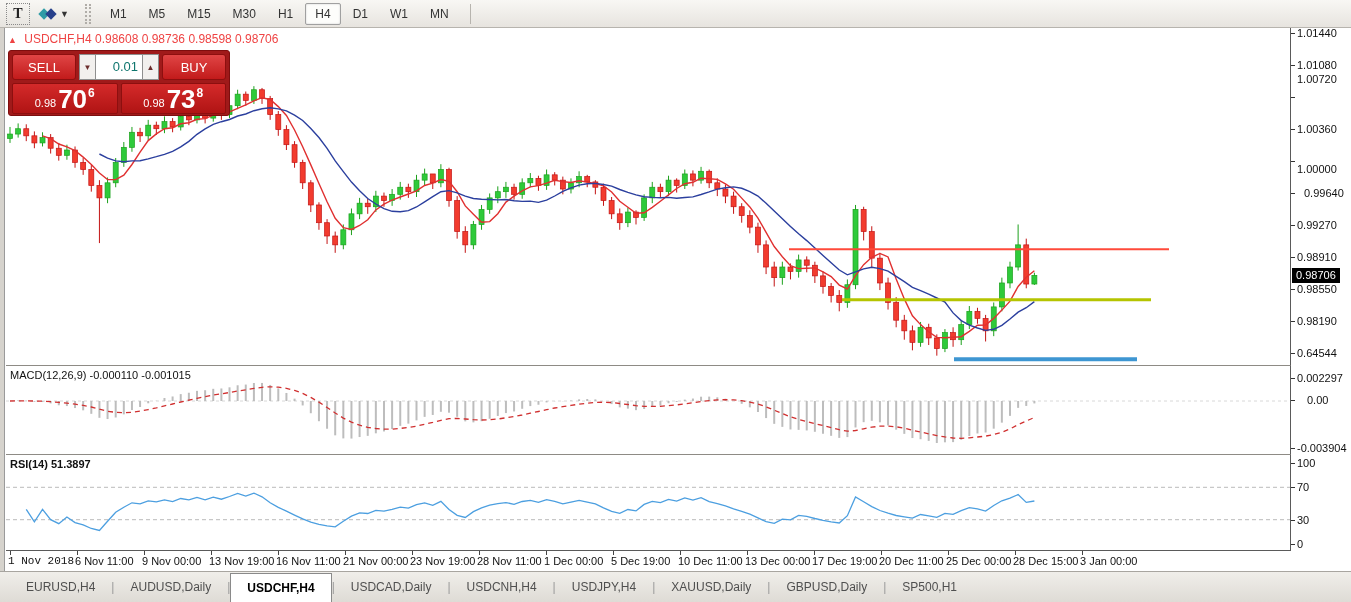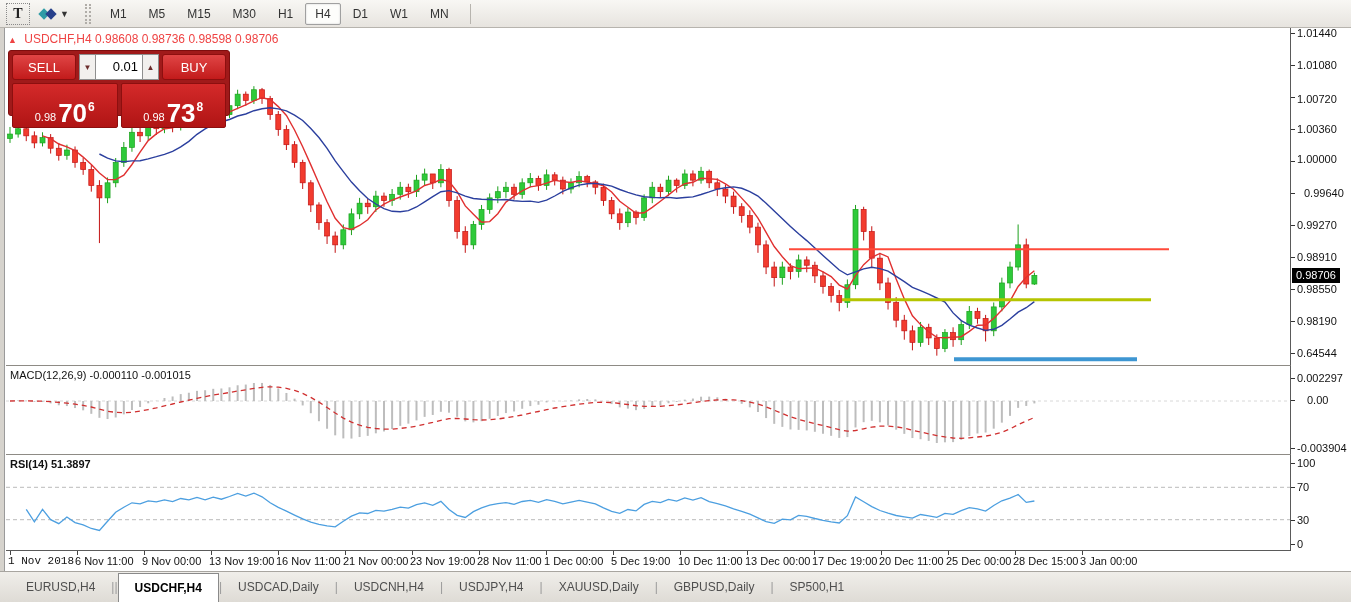--- a/index.html
+++ b/index.html
@@ -51,22 +51,22 @@
   .trade-panel { position:absolute; left:8px; top:22px; width:222px; height:66px;
                  background:#a01a1a; border:1px solid #7e0e0e; border-radius:3px; padding:3px; }
   .tp-row1 { display:flex; height:26px; gap:3px; }
   .tp-btn { flex:0 0 64px; background:linear-gradient(#e04545,#c21b1b); border:1px solid #8d0f0f;
             border-radius:3px; color:#fff; font-size:13px; display:flex; align-items:center;
             justify-content:center; cursor:default; }
   .vol-box { flex:1; display:flex; height:26px; }
   .vol-step { width:17px; background:#f2f0ee; border:1px solid #8f8f8f; color:#6b2c2c; font-size:8px;
               display:flex; align-items:center; justify-content:center; cursor:default; }
   .vol-field { flex:1; background:#fff; border-top:1px solid #8f8f8f; border-bottom:1px solid #8f8f8f;
-               font-size:13px; color:#000000; text-align:right; padding:4px 4px 0 0; }
-  .tp-row2 { display:flex; gap:3px; margin-top:3px; height:45px; }
+               font-size:13px; color:#0f766e; text-align:right; padding:4px 4px 0 0; }
+  .tp-row2 { display:flex; gap:3px; margin-top:3px; height:31px; }
   .tp-price { flex:1; background:linear-gradient(#d42a2a,#b01414); border:1px solid #8d0f0f;
               border-radius:2px; color:#fff; display:flex; align-items:flex-end;
               justify-content:center; padding-bottom:1px; cursor:default; }
   .tp-price .small { font-size:11px; margin:0 2px 3px 0; }
   .tp-price .big { font-size:26px; font-weight:bold; line-height:26px; }
   .tp-price .sup { font-size:12px; font-weight:bold; margin:0 0 12px 1px; }
 
   
   .tab-bar { position:absolute; left:0; top:571px; width:1351px; height:31px;
              background:linear-gradient(#f0eeea,#dedbd5); border-top:1px solid #a8a5a0;
@@ -576,25 +576,25 @@
         <div class="time-tick" style="left: 1009px;"></div>
         <div class="time-label" style="left: 1007px;">28 Dec 15:00</div>
         <div class="time-tick" style="left: 1076px;"></div>
         <div class="time-label" style="left: 1074px;">3 Jan 00:00</div>
       </div>
     <div class="price-axis" id="price-axis">
         <div class="pa-label" style="top: -1px;">1.01440</div>
         <div class="pa-tick" style="top: 5px;"></div>
         <div class="pa-label" style="top: 30.9114px;">1.01080</div>
         <div class="pa-tick" style="top: 36.9114px;"></div>
-        <div class="pa-label" style="top: 65px;">1.00720</div>
+        <div class="pa-label" style="top: 45px;">1.00720</div>
         <div class="pa-tick" style="top: 68.8227px;"></div>
         <div class="pa-label" style="top: 94.7341px;">1.00360</div>
         <div class="pa-tick" style="top: 100.734px;"></div>
-        <div class="pa-label" style="top: 125px;">1.00000</div>
+        <div class="pa-label" style="top: 135px;">1.00000</div>
         <div class="pa-tick" style="top: 132.645px;"></div>
         <div class="pa-label" style="top: 158.557px; padding-left: 7px;">0.99640</div>
         <div class="pa-tick" style="top: 164.557px;"></div>
         <div class="pa-label" style="top: 191.355px;">0.99270</div>
         <div class="pa-tick" style="top: 197.355px;"></div>
         <div class="pa-label" style="top: 223.266px;">0.98910</div>
         <div class="pa-tick" style="top: 229.266px;"></div>
         <div class="pa-label" style="top: 255.177px;">0.98550</div>
         <div class="pa-tick" style="top: 261.177px;"></div>
         <div class="pa-label" style="top: 287.089px;">0.98190</div>
@@ -615,20 +615,21 @@
         <div class="pa-label" style="top: 485.7px;">30</div>
         <div class="pa-tick" style="top: 491.7px;"></div>
         <div class="pa-label" style="top: 510px;">0</div>
         <div class="pa-tick" style="top: 516px;"></div>
       </div>
   </div>
 
   <div class="tab-bar" id="tab-bar">
       <div class="tab">EURUSD,H4</div>
       <div class="tab-sep">|</div>
+      <div class="tab">AUDUSD,Daily</div>
       <div class="tab-sep">|</div>
       <div class="tab active">USDCHF,H4</div>
       <div class="tab-sep">|</div>
       <div class="tab">USDCAD,Daily</div>
       <div class="tab-sep">|</div>
       <div class="tab">USDCNH,H4</div>
       <div class="tab-sep">|</div>
       <div class="tab">USDJPY,H4</div>
       <div class="tab-sep">|</div>
       <div class="tab">XAUUSD,Daily</div>

